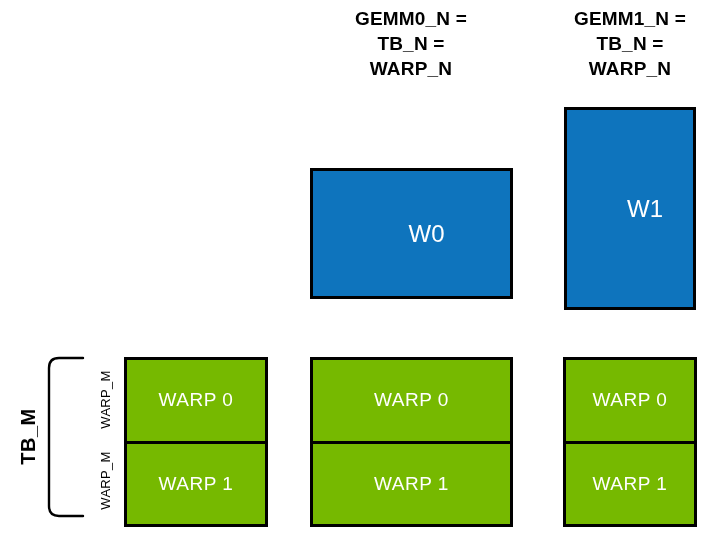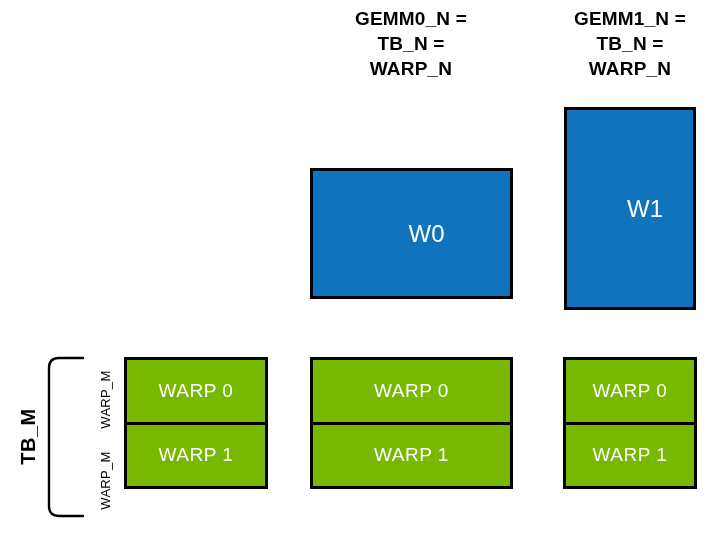--- a/index.html
+++ b/index.html
@@ -18,21 +18,21 @@
   }
   .hdr-0{left:305px;} .hdr-1{left:524px;}
   .wbox{
     position:absolute; box-sizing:border-box; background:var(--blue);
     border:3px solid var(--line); display:flex; align-items:center; justify-content:center;
     color:var(--text-light); font-size:24px; font-weight:400;padding-left:30px;
   }
   .wbox-0{left:304px; top:168px; width:203px; height:131px;text-align:right;}
   .wbox-1{left:558px; top:107px; width:132px; height:203px;}
   .group{
-    position:absolute; box-sizing:border-box; top:357px; height:132px;
+    position:absolute; box-sizing:border-box; top:357px; height:170px;
     background:var(--green); border:3px solid var(--line);
     display:flex; flex-direction:column;
   }
   .group-0{left:118px; width:144px;}
   .group-1{left:304px; width:203px;}
   .group-2{left:557px; width:134px;}
   .cell{
     flex:1; display:flex; align-items:center; justify-content:center;
     color:var(--text-light); font-size:19px; font-weight:400; letter-spacing:0.5px;
   }

